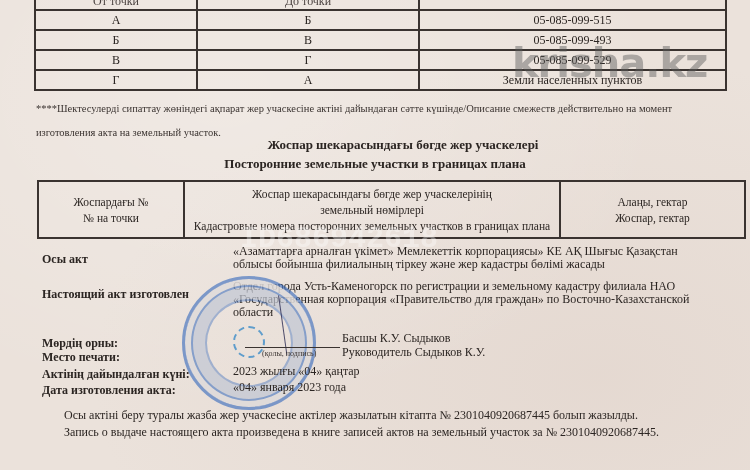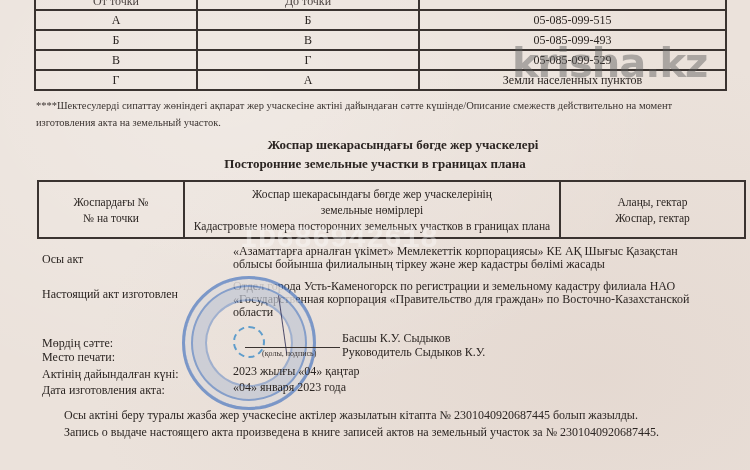--- a/index.html
+++ b/index.html
@@ -23,36 +23,36 @@
   }
   .bt td {
     border:2px solid #3a3330; height:18px; text-align:center; padding:0;
     vertical-align:middle;
   }
   .bt td.c1 { width:160px; }
   .bt td.c2 { width:220px; }
   .bt tr.hdr td { height:14px; color:#4a4240; }
   .footnote {
     position:absolute; left:36px; top:97px; width:680px;
-    font-size:10.5px; line-height:17px; color:#3a3330;
+    font-size:10.5px; line-height:24px; color:#3a3330;
   }
   .title1, .title2 {
     position:absolute; left:0; width:750px; text-align:center;
     font-weight:bold; font-size:13px;
   }
   .title1 { top:137px;margin-left:28px; }
   .title2 { top:156px; }
   .pt {
     position:absolute; left:37px; top:180px; width:709px; height:59px;
     border-collapse:collapse; font-size:11.5px;
   }
   .pt td { border:2px solid #3a3330; text-align:center; vertical-align:middle; line-height:16px; padding:0 4px; }
   .pt td.p1 { width:136px;margin-left:44px; }
   .pt td.p3 { width:175px; }
-  .row-label { position:absolute; left:42px; font-size:12px; }
+  .row-label { position:absolute; left:42px; font-size:12px;font-weight:bold; }
   .row-value { position:absolute; left:233px; width:480px; font-size:12px; line-height:13px; }
   .sig-line {
     position:absolute; left:245px; top:347px; width:95px; border-top:1px solid #3a3330;
   }
   .sig-caption { position:absolute; left:262px; top:349px; font-size:8px; color:#3a3330; }
   .sig-name { position:absolute; left:342px; font-size:12px; }
   .record { position:absolute; left:64px; font-size:12px;text-align:right; }
   .stamp {
     position:absolute; left:182px; top:276px; width:128px; height:128px;
     border-radius:50%;
@@ -122,21 +122,21 @@
 
 <table class="pt">
   <tbody>
       <tr>
     <td class="p1">
       <div>Жоспардағы №</div>
       <div>№ на точки</div>
     </td>
     <td class="p2">
       <div>Жоспар шекарасындағы бөгде жер учаскелерінің</div>
-      <div>земельные нөмірлері</div>
+      <div>земельный нөмірлері</div>
       <div>Кадастровые номера посторонних земельных участков в границах плана</div>
     </td>
     <td class="p3">
       <div>Алаңы, гектар</div>
       <div>Жоспар, гектар</div>
     </td>
   </tr>
 </tbody>
   </table>
 
@@ -145,21 +145,21 @@
 <div class="row-label" style="top:252px">Осы акт</div>
 <div class="row-value" style="top:245px">«Азаматтарға арналған үкімет» Мемлекеттік корпорациясы» КЕ АҚ Шығыс Қазақстан облысы бойынша филиалының тіркеу және жер кадастры бөлімі жасады</div>
 
 <div class="row-label" style="top:287px">Настоящий акт изготовлен</div>
 <div class="row-value" style="top:280px">Отдел города Усть-Каменогорск по регистрации и земельному кадастру филиала НАО «Государственная корпорация «Правительство для граждан» по Восточно-Казахстанской области</div>
 
 <div class="stamp"></div>
 <div class="stamp-center"></div>
 <div class="signature"></div>
 
-<div class="row-label" style="top:336px">Мөрдің сәтте:</div>
+<div class="row-label" style="top:336px">Мөрдің орны:</div>
 <div class="row-label" style="top:350px">Место печати:</div>
 
 <div class="sig-line"></div>
 <div class="sig-caption">(қолы, подпись)</div>
 <div class="sig-name" style="top:331px">Басшы К.У. Сыдыков</div>
 <div class="sig-name" style="top:345px">Руководитель Сыдыков К.У.</div>
 
 <div class="row-label" style="top:367px">Актінің дайындалған күні:</div>
 <div class="row-label" style="top:383px">Дата изготовления акта:</div>
 <div class="row-value" style="top:365px">2023 жылғы «04» қаңтар</div>

